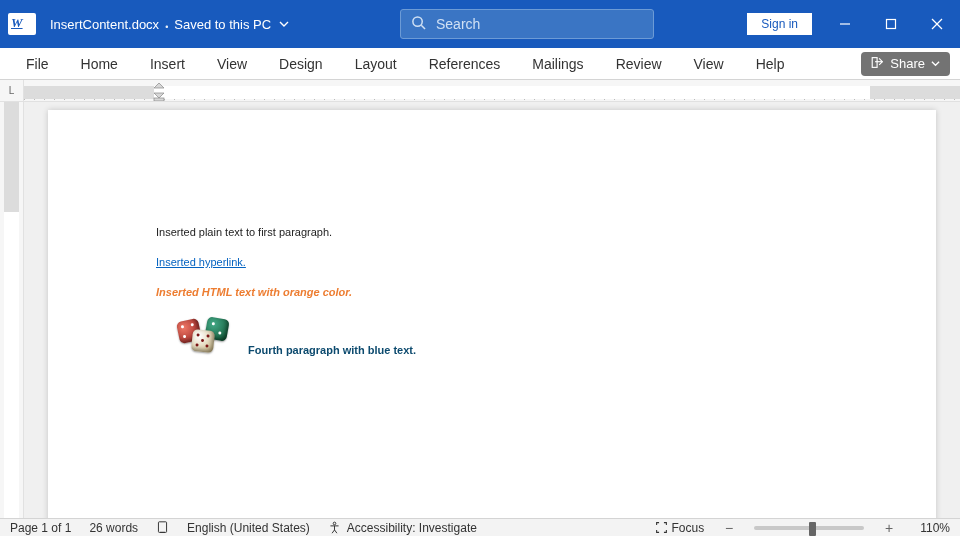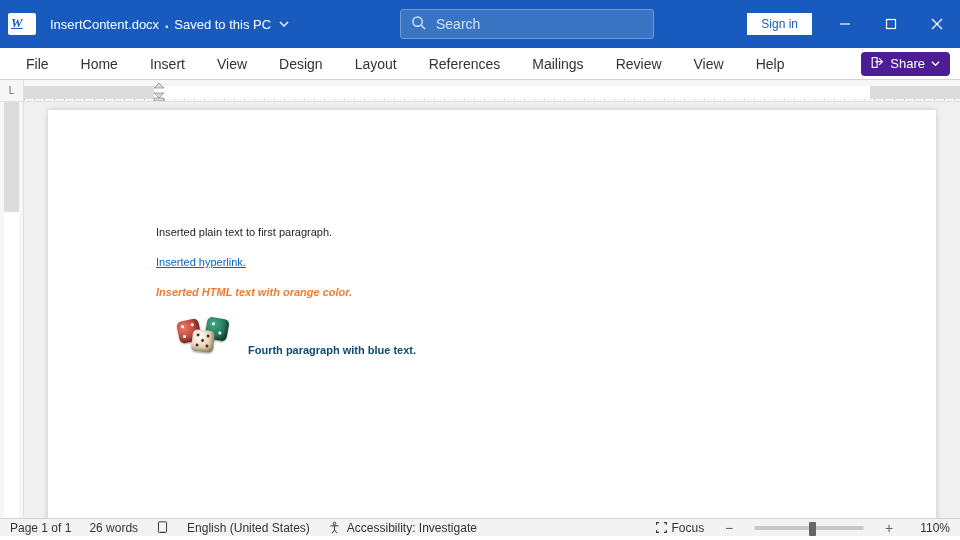--- a/index.html
+++ b/index.html
@@ -40,21 +40,21 @@
 
   
   .ribbon {
     height: 32px; background:#fff; display:flex; align-items:center;
     padding: 0 10px 0 16px; font-size: 14px; color:#333; gap: 12px;
     border-bottom: 1px solid #d4d4d4;
   }
   .ribbon .tab { padding: 6px 10px; cursor:pointer; }
   .ribbon .spacer { flex:1; }
   .sharebtn {
-    background:#4c1d95; color:#fff; padding: 4px 10px; border-radius:4px;
+    background:#737373; color:#fff; padding: 4px 10px; border-radius:4px;
     display:flex; align-items:center; gap:6px; font-size:13px; cursor:pointer;
   }
 
   
   .ruler-row { height: 22px; background:#f6f6f6; border-bottom:1px solid #e1e1e1;
     display:flex; position:relative;}
   .ruler-gutter { width:24px; border-right:1px solid #e1e1e1;
     display:flex; align-items:center; justify-content:center; font-size:10px; color:#666;}
   .ruler {
     flex:1; position:relative; overflow:hidden;

